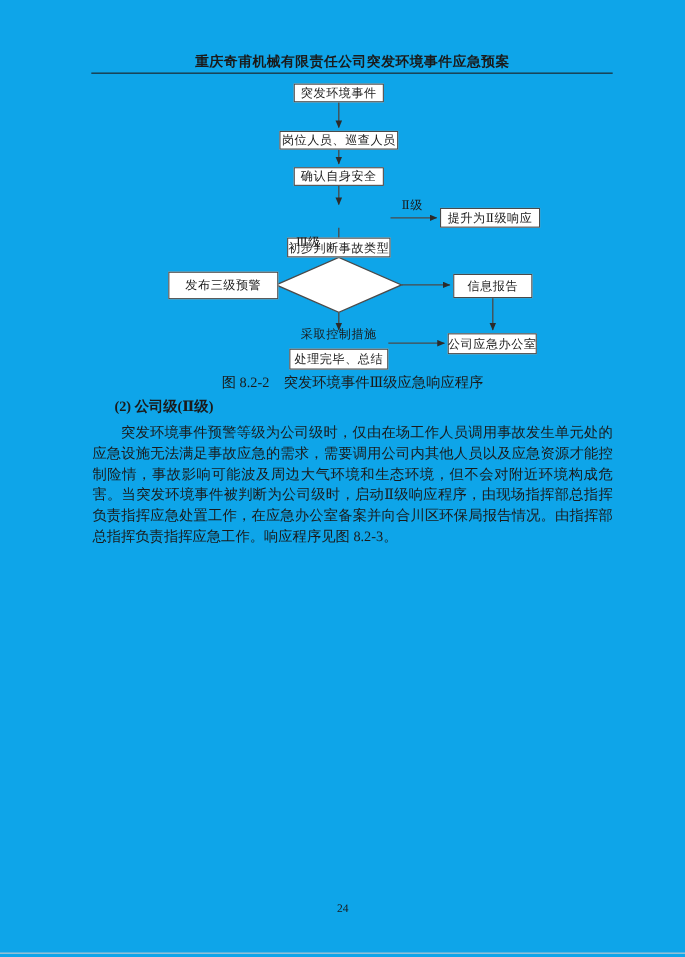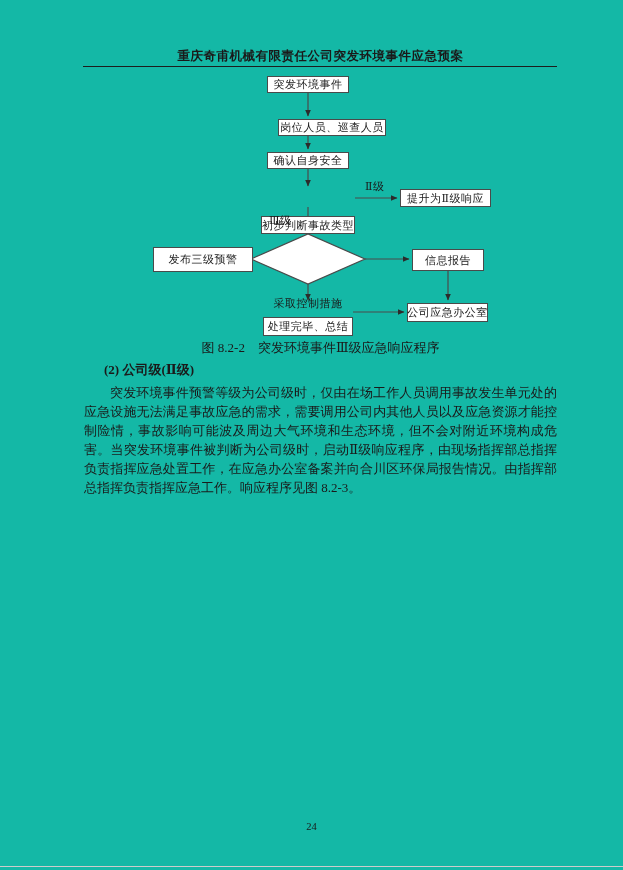--- a/index.html
+++ b/index.html
@@ -1,36 +1,36 @@
 <!DOCTYPE html>
 <html><head>
 <meta charset="utf-8">
 <style>
   html,body { margin:0; padding:0; background:#ffffff; }
   .page {
-    position:relative; width:623px; height:870px; background:#14b8a6;
+    position:relative; width:623px; height:870px; background:#0ea5e9;
     font-family:"Liberation Serif","DejaVu Serif",serif; color:#1a1a1a;
     overflow:hidden;
   }
   .header-title {
     position:absolute; top:48px; left:84px; width:473px;
     text-align:center; font-size:12.5px; font-weight:bold; letter-spacing:0.5px;
   }
   .header-rule {
     position:absolute; top:66px; left:83px; width:474px; height:0;
     border-top:1.6px solid #1d1d1d;
   }
   .fc-svg { position:absolute; left:0; top:0; width:623px; height:870px; }
   .fc-node {
     position:absolute; box-sizing:border-box; background:#ffffff;
     border:1px solid #4a4a4a; display:flex; align-items:center; justify-content:center;
     font-size:11px; white-space:nowrap; letter-spacing:0.5px;
   }
   #node-incident  { left:267px; top:76px;  width:82px;  height:17px; }
-  #node-personnel { left:254px; top:119px; width:108px; height:17px;margin-left:24px; }
+  #node-personnel { left:254px; top:119px; width:108px; height:17px; }
   #node-safety    { left:267px; top:152px; width:82px;  height:17px; }
   #node-judge     { left:261px; top:189px; width:94px;  height:18px;margin-top:27px; }
   #node-upgrade   { left:400px; top:189px; width:91px;  height:18px; }
   #node-warning   { left:153px; top:247px; width:100px;  height:25px; }
   #node-report    { left:412px; top:249px; width:72px;  height:22px; }
   #node-complete  { left:263px; top:317px; width:90px;  height:19px; }
   #node-office    { left:407px; top:303px; width:81px;  height:19px; }
   .diamond-text {
     position:absolute; left:251px; top:252px; width:114px;
     text-align:center; font-size:11px; letter-spacing:0.5px;margin-top:44px;

